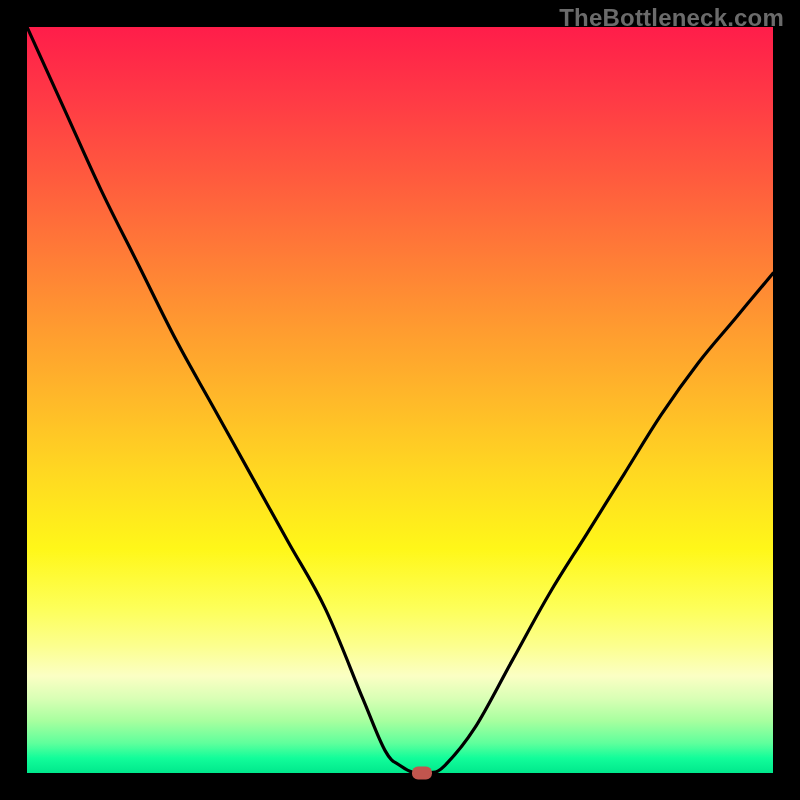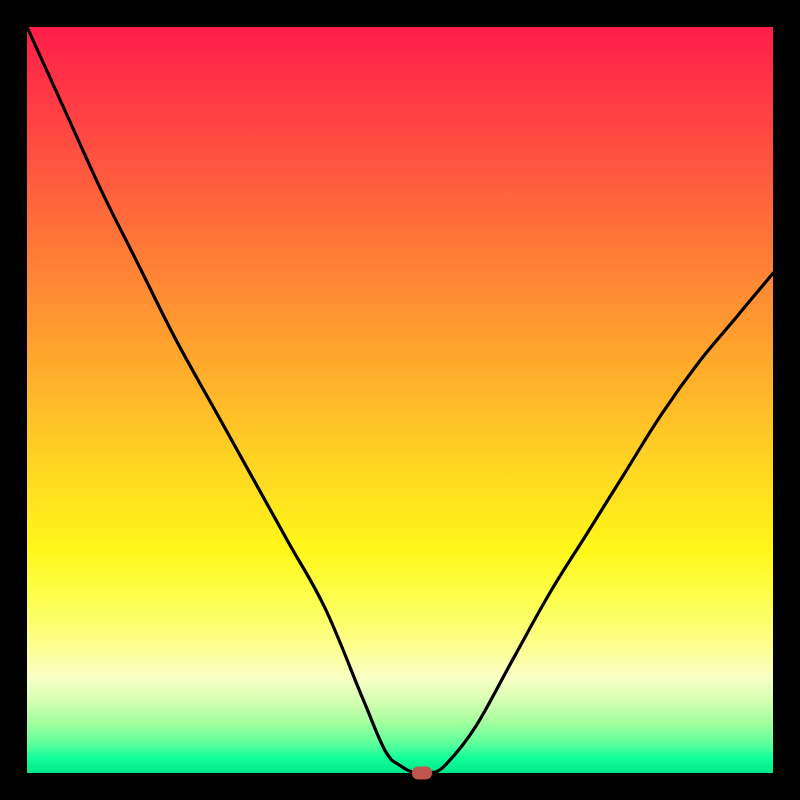--- a/index.html
+++ b/index.html
@@ -66,20 +66,21 @@
     height: 13px;
     background: #c1554e;
     border-radius: 6px;
     transform: translate(-50%, -50%);
   }
 </style>
 </head>
 <body>
 
 <div class="frame">
+  <div class="watermark">TheBottleneck.com</div>
 
   <div class="plot-area">
     <svg class="curve" viewBox="0 0 746 746" preserveAspectRatio="none">
       <path id="curve-path" fill="none" stroke="#000" stroke-width="3.2" stroke-linejoin="round" stroke-linecap="round" d="M 0 0 C 6.714 14.770799999999989, 23.872000000000003 52.51839999999994, 37.300000000000004 82.05999999999995 C 50.72800000000001 111.60159999999995, 61.17200000000001 135.9212, 74.60000000000001 164.12 C 88.028 192.3188, 98.472 211.86399999999998, 111.89999999999999 238.71999999999997 C 125.32799999999999 265.57599999999996, 135.77200000000002 287.80680000000007, 149.20000000000002 313.32000000000005 C 162.62800000000001 338.83320000000003, 173.072 356.2896, 186.5 380.46 C 199.928 404.63039999999995, 210.37199999999999 423.42959999999994, 223.79999999999998 447.59999999999997 C 237.22799999999998 471.7704, 247.67199999999997 490.5696, 261.09999999999997 514.74 C 274.52799999999996 538.9104, 284.97200000000004 553.6812, 298.40000000000003 581.88 C 311.82800000000003 610.0788, 324.9576 645.8868, 335.7 671.4 C 346.44239999999996 696.9132, 351.366 711.5348, 358.08 723.62 C 364.794 735.7052, 367.6288 734.5115999999999, 373 738.54 C 378.3712 742.5684, 382.5488 744.6572, 387.92 746 C 393.2912 747.3428, 397.46880000000004 747.3428, 402.84000000000003 746 C 408.2112 744.6572, 409.70320000000004 746.5967999999999, 417.76000000000005 738.54 C 425.81680000000006 730.4832, 435.5148 720.0392, 447.59999999999997 701.24 C 459.68519999999995 682.4408, 471.47200000000004 658.2704, 484.90000000000003 634.1 C 498.32800000000003 609.9296, 508.77199999999993 589.7876, 522.1999999999999 566.96 C 535.6279999999999 544.1324000000001, 546.072 528.7648, 559.5 507.28 C 572.928 485.79519999999997, 583.3720000000001 469.0848, 596.8000000000001 447.59999999999997 C 610.2280000000001 426.11519999999996, 620.672 408.062, 634.1 387.92 C 647.528 367.778, 657.972 353.15639999999996, 671.4 335.7 C 684.828 318.2436, 695.2719999999999 307.0536, 708.6999999999999 290.94 C 722.1279999999999 274.8264, 739.286 254.23679999999996, 746 246.17999999999995"></path>
     </svg>
     <div id="minimum-marker" class="marker" style="left: 395.38px; top: 746px; background: rgb(193, 85, 78);"></div>
   </div>
 </div>
 
 </body></html>

